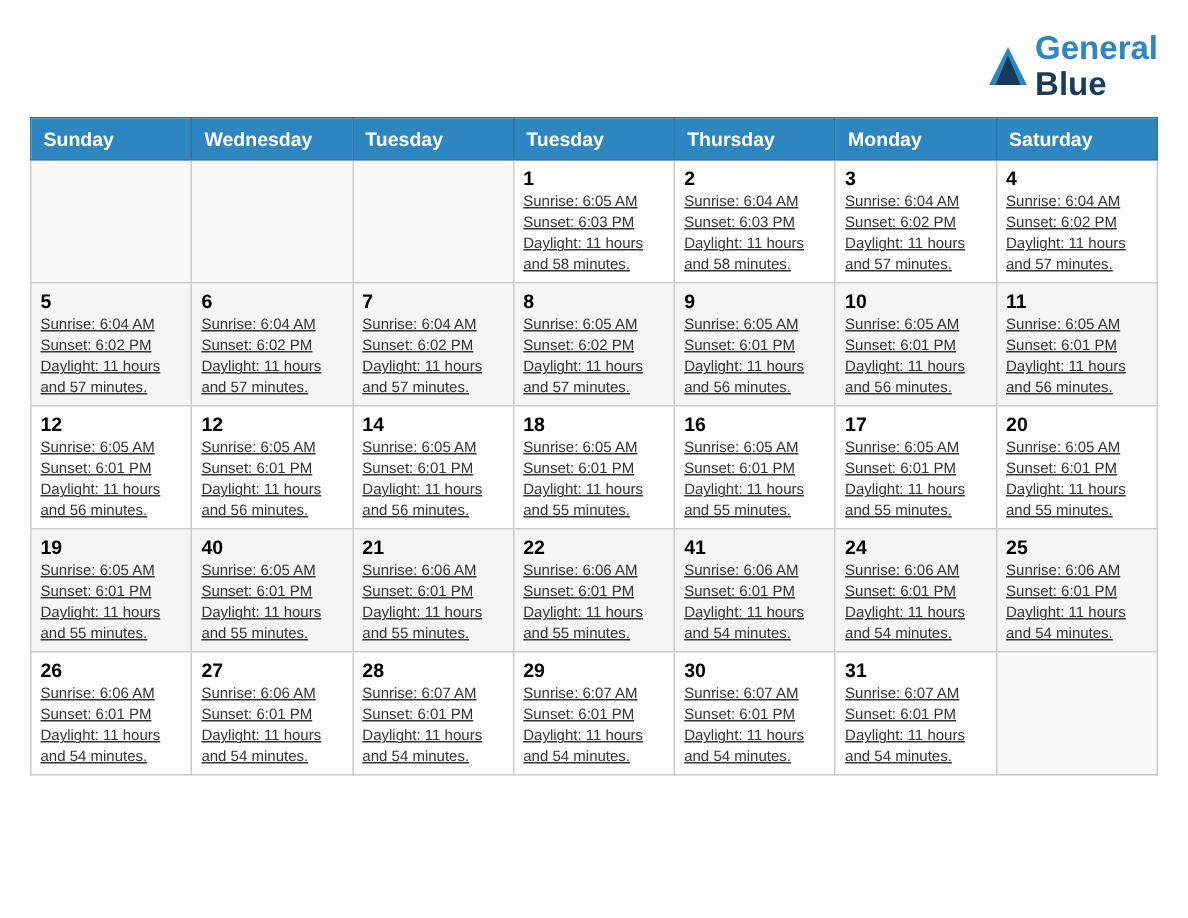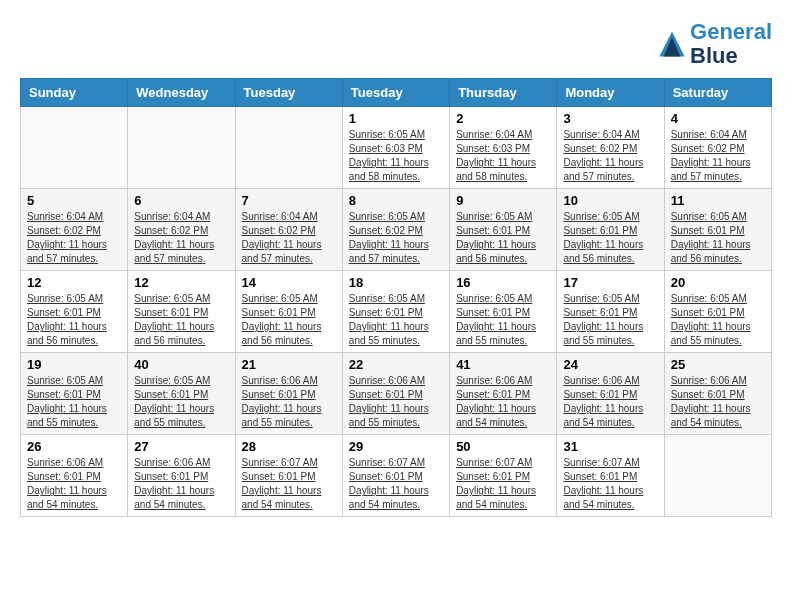--- a/index.html
+++ b/index.html
@@ -328,21 +328,21 @@
 and 54 minutes.</div>
         </td>
         <td>
           <span class="day-num">29</span>
           <div class="day-info" style="white-space: pre-line;">Sunrise: 6:07 AM
 Sunset: 6:01 PM
 Daylight: 11 hours
 and 54 minutes.</div>
         </td>
         <td>
-          <span class="day-num">50</span>
+          <span class="day-num">30</span>
           <div class="day-info" style="white-space: pre-line;">Sunrise: 6:07 AM
 Sunset: 6:01 PM
 Daylight: 11 hours
 and 54 minutes.</div>
         </td>
         <td>
           <span class="day-num">31</span>
           <div class="day-info" style="white-space: pre-line;">Sunrise: 6:07 AM
 Sunset: 6:01 PM
 Daylight: 11 hours

